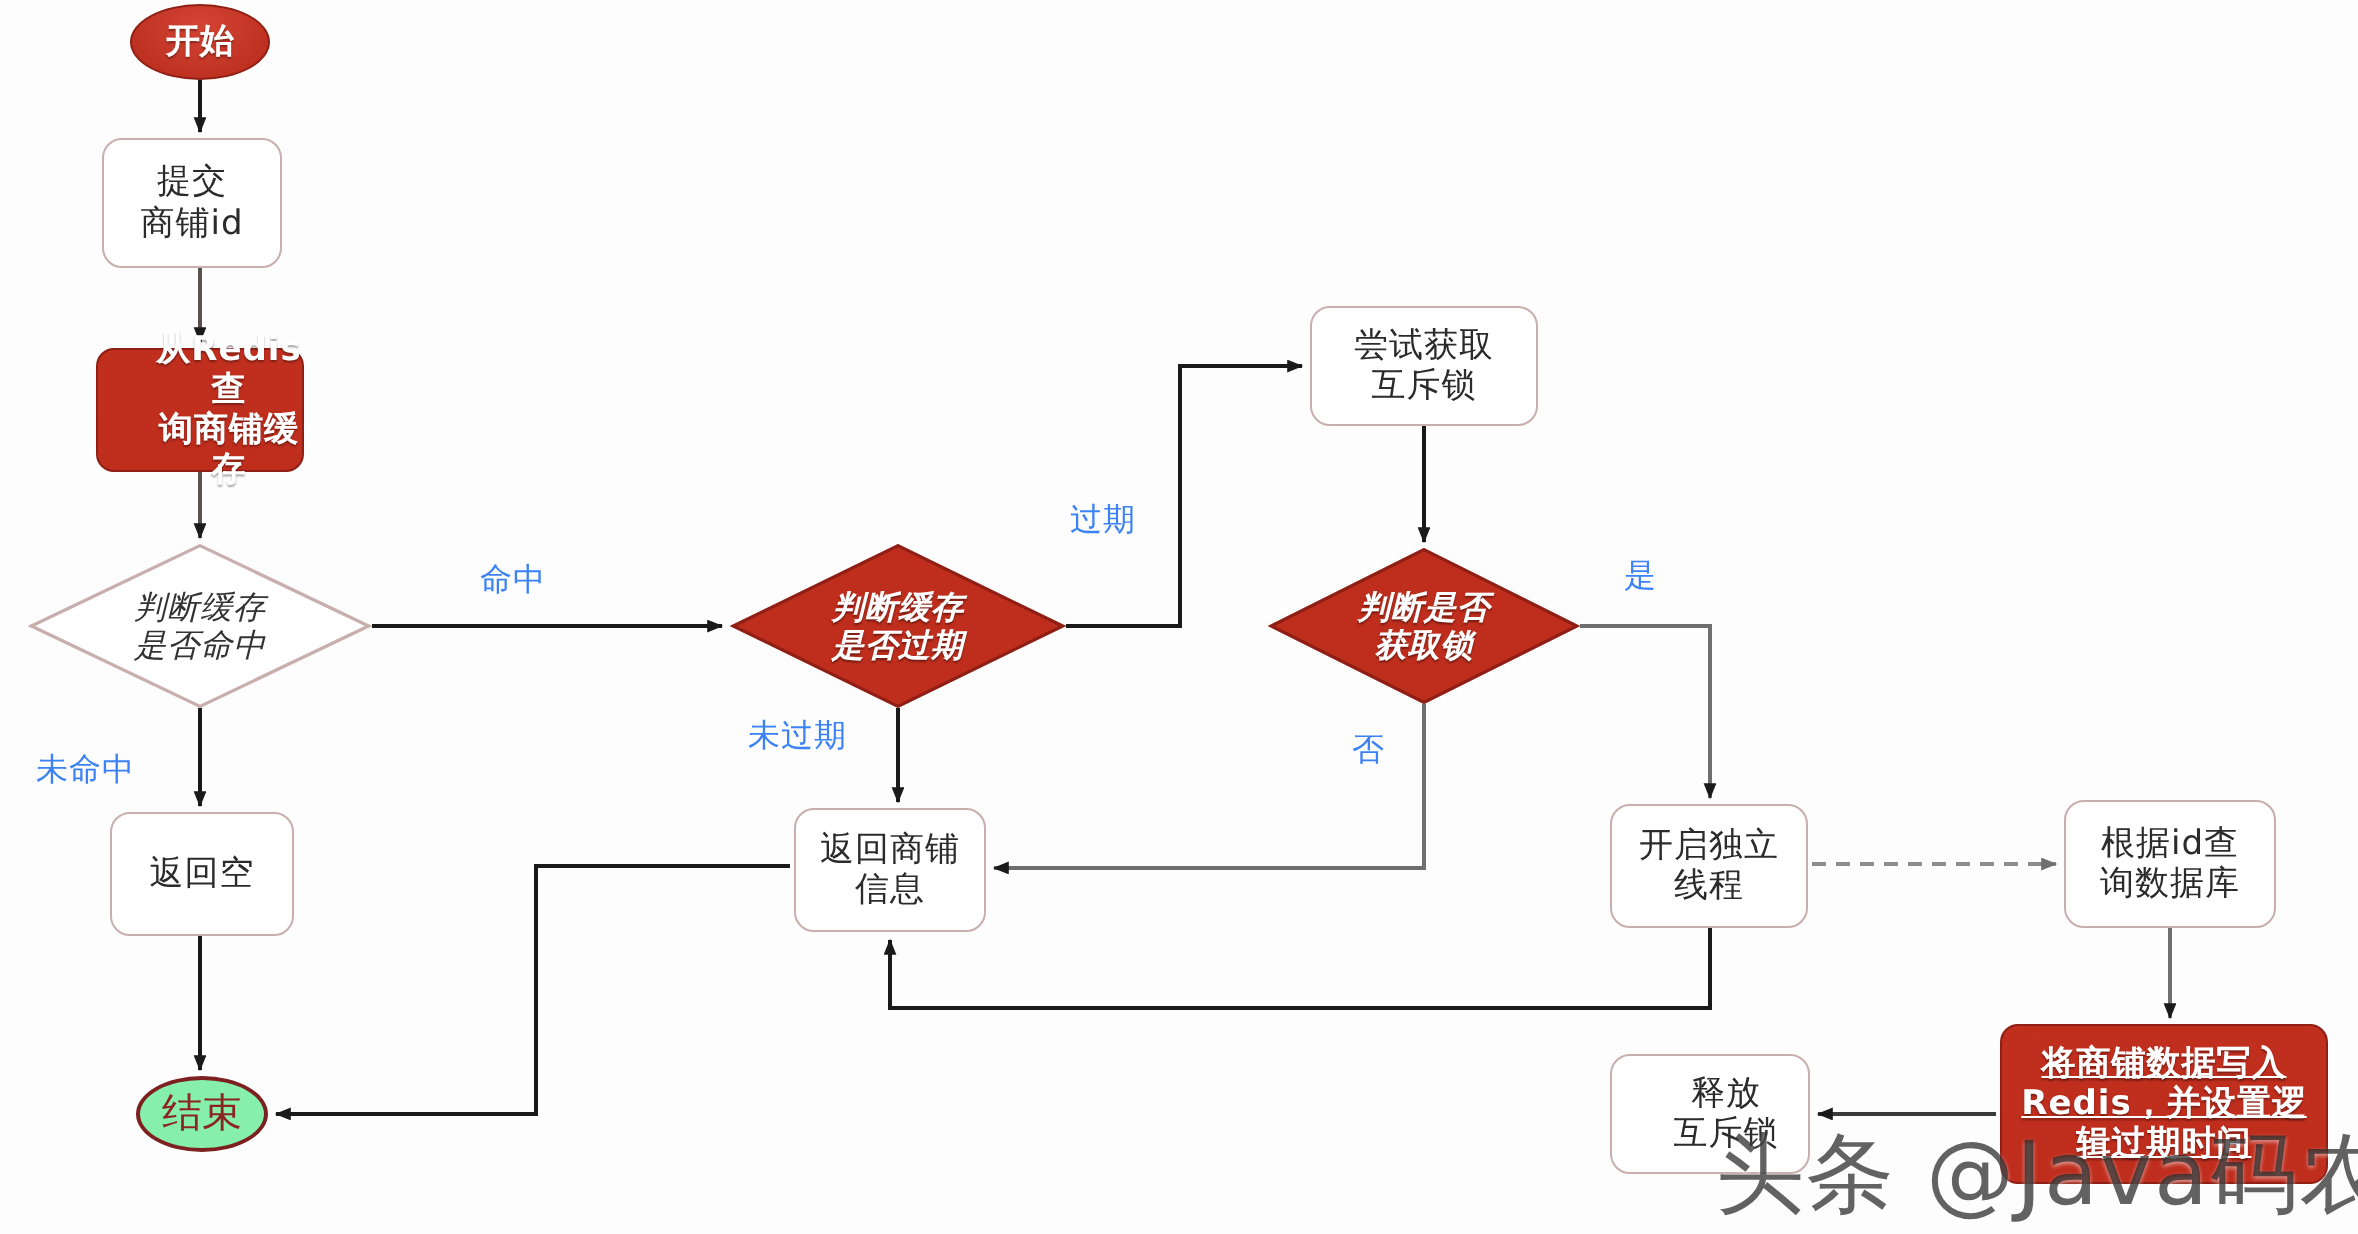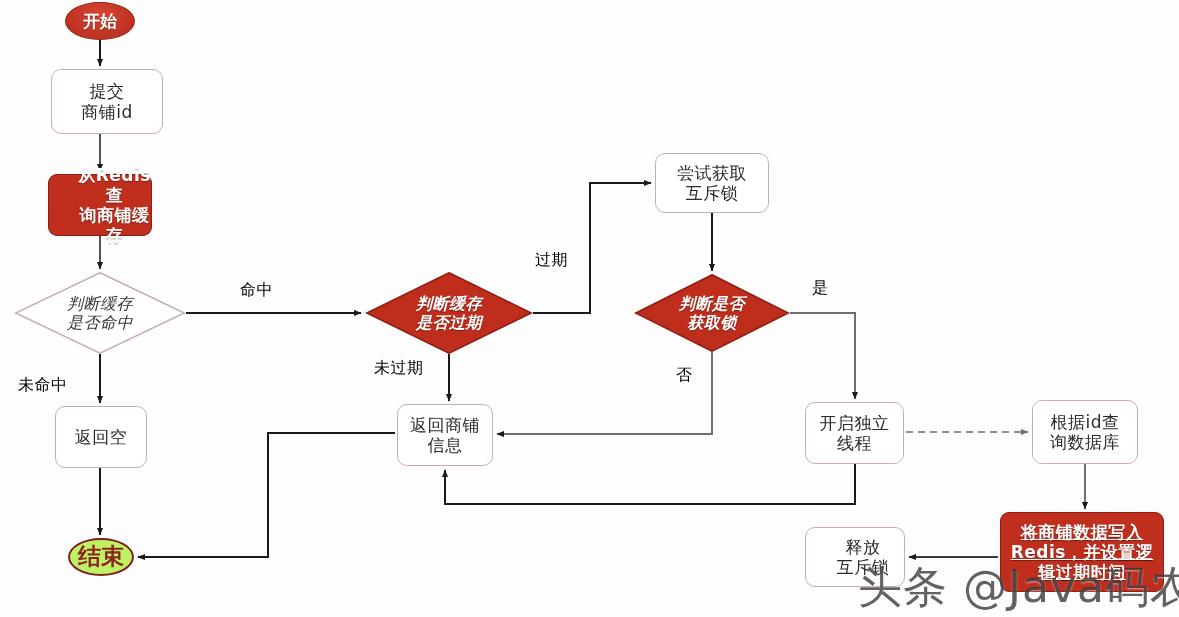--- a/index.html
+++ b/index.html
@@ -59,24 +59,24 @@
     background: #bf2d1d;
     background: radial-gradient(ellipse at 50% 30%, #d44433 0%, #b62a1b 100%);
     color: #ffffff;
     font-weight: 700;
     font-size: 17px;
     text-shadow: 0 1px 1px rgba(0,0,0,0.35);
   }
   .node.ellipse-open {
     border: 2px solid #7d2020;
     border-radius: 50%;
-    background: #bef264;
+    background: #86efac;
     color: #8c2420;
-    font-weight: 700;
-    font-size: 23px;
+    font-weight: 400;
+    font-size: 20px;
   }
   .node.diamond {
     background: transparent;
     border: none;
   }
   .diamond .dshape {
     position: absolute;
     left: 0; top: 0;
     width: 100%;
     height: 100%;
@@ -91,21 +91,21 @@
   }
   .diamond.plain .dtext { color: #333; }
   .diamond.red .dtext {
     color: #ffffff;
     font-weight: 700;
     text-shadow: 0 1px 1px rgba(0,0,0,0.4);
   }
   .edge-label {
     position: absolute;
     font-size: 16px;
-    color: #000000;
+    color: #3b82f6;
     letter-spacing: 0.5px;
     z-index: 6;
     white-space: nowrap;
   }
   #watermark {
     position: absolute;
     z-index: 30;
     font-size: 44px;
     color: rgba(38,38,38,0.72);
     font-family: "DejaVu Sans", "Liberation Sans", sans-serif;
@@ -159,21 +159,21 @@
 
     <path d="M998,557 L909,557" stroke="#3a3a3a" stroke-width="2" fill="none" marker-end="url(#arrowDark)"></path>
 
     <path d="M395,433 L268,433 L268,557 L138,557" stroke="#1a1a1a" stroke-width="2" fill="none" marker-end="url(#arrowDark)"></path>
   </svg>
 
   <div class="node ellipse-red" style="left: 65px; top: 2px; width: 70px; height: 38px;">
     <span>开始</span>
   </div>
 
-  <div class="node box" style="left: 51px; top: 69px; width: 112px; height: 65px;">
+  <div class="node box" style="left: 51px; top: 69px; width: 90px; height: 65px;">
     <span>提交
 商铺id</span>
   </div>
 
   <div class="node box-red" style="left: 48px; top: 174px; width: 104px; height: 62px; padding-left: 29px;">
     <span>从Redis查
 询商铺缓存</span>
   </div>
 
   <div class="node diamond plain" style="left: 14px; top: 272px; width: 172px; height: 82px;">

